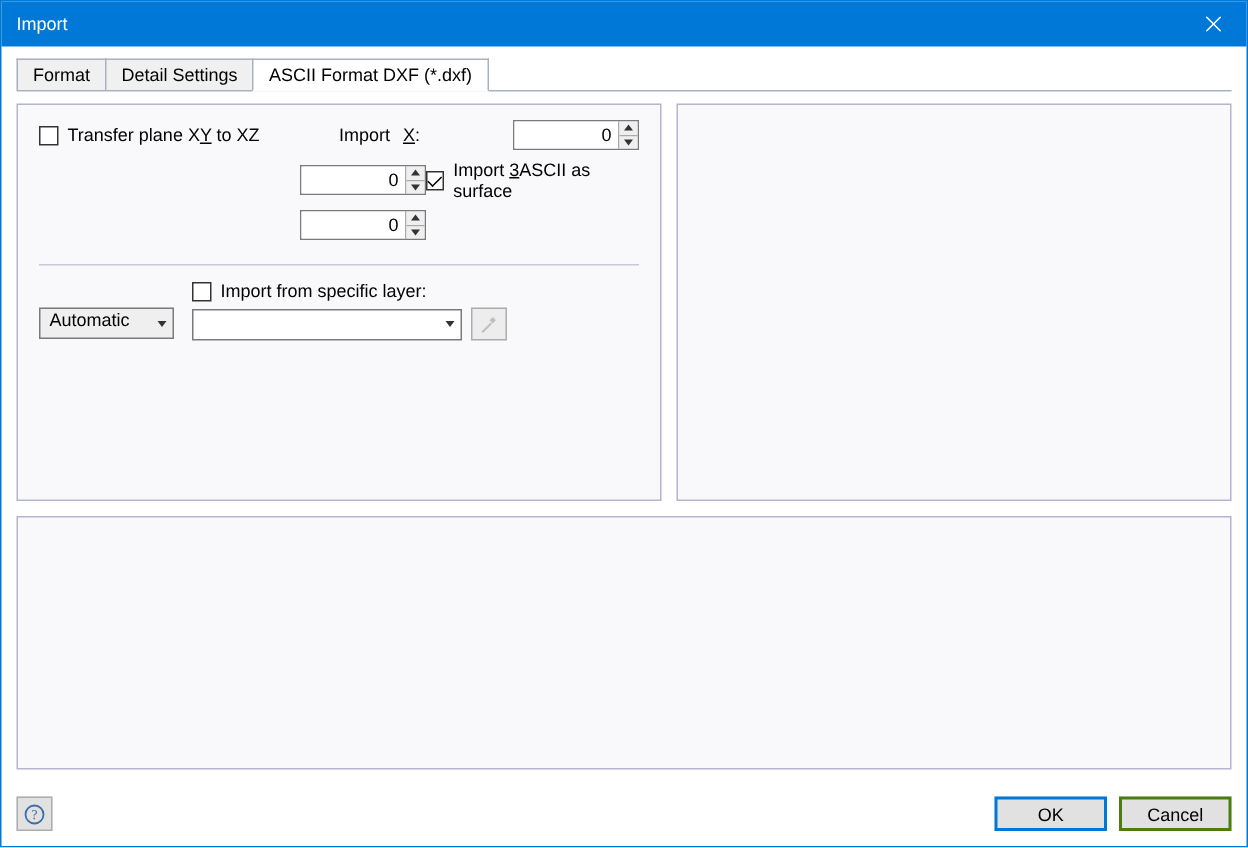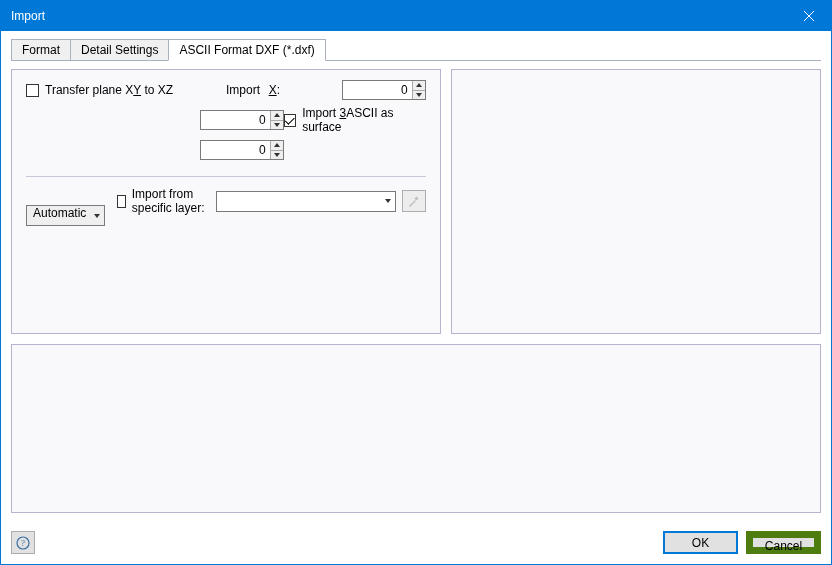--- a/index.html
+++ b/index.html
@@ -210,21 +210,21 @@
     appearance: none;
     outline: none;
   }
   .selectwrap .arrow {
     position: absolute;
     right: 4px;
     pointer-events: none;
   }
   .layer-col {
     display: flex;
-    flex-direction: row;
+    flex-direction: column;
     gap: 4px;
   }
   .layer-row2 {
     display: flex;
     align-items: center;
     gap: 6px;
   }
   .icon-btn {
     width: 24px; height: 22px;
     border: 1px solid #adadad;
@@ -248,21 +248,21 @@
     background: #e1e1e1;
     display: inline-flex;
     align-items: center;
     justify-content: center;
     cursor: pointer;
   }
   .footer-space { flex: 1; }
   .btn {
     min-width: 75px;
     height: 23px;
-    border: 7px solid #4d7c0f;
+    border: 2px solid #4d7c0f;
     background: #e1e1e1;
     font-family: inherit;
     font-size: 12px;
     margin-left: 8px;
     cursor: pointer;
   }
   .btn.primary {
     border: 2px solid #0078d7;
     background: #e1e1e1;
     text-align: center;

